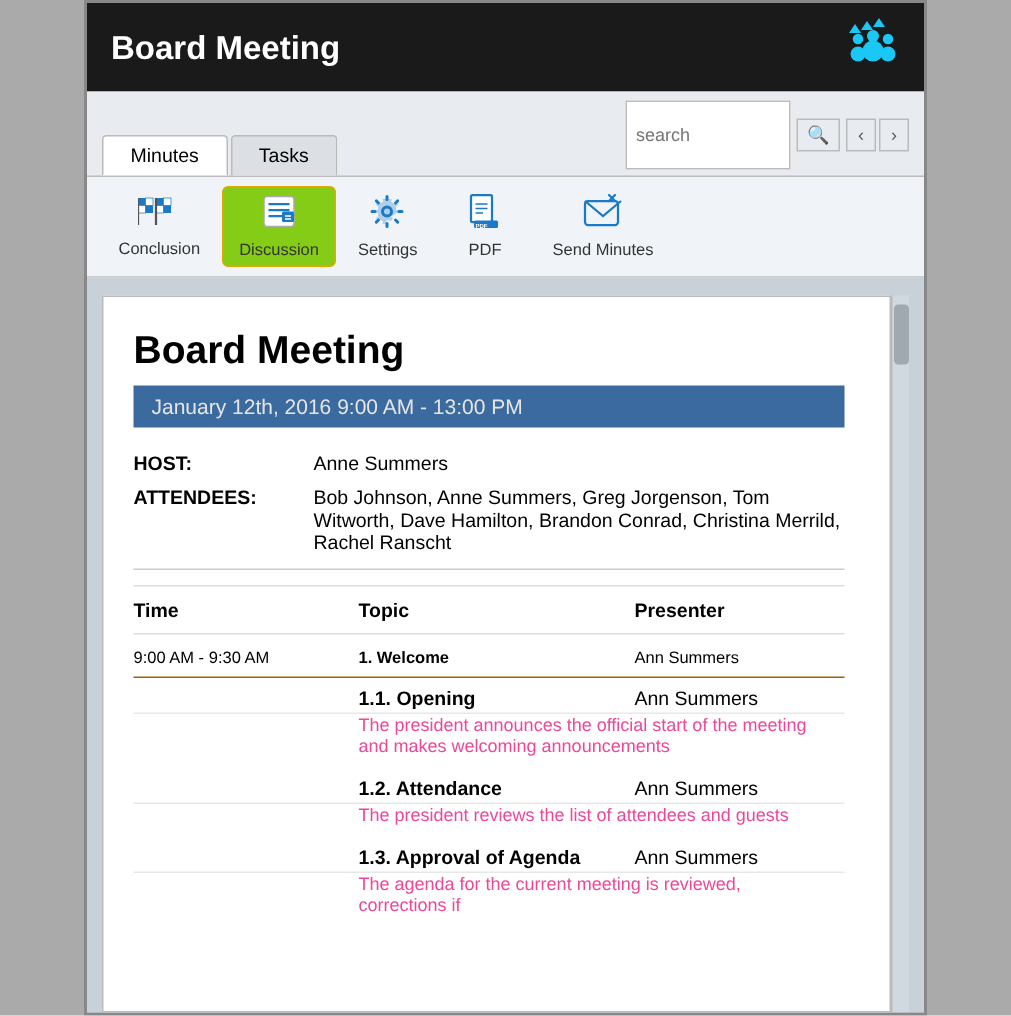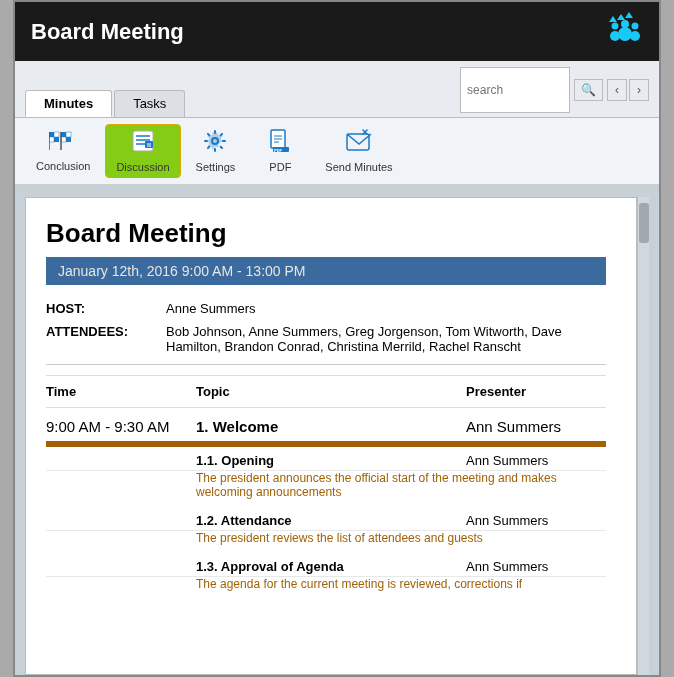--- a/index.html
+++ b/index.html
@@ -5,21 +5,21 @@
     * { box-sizing: border-box; margin: 0; padding: 0; }
     body {
       background: #aaa;
       font-family: Arial, sans-serif;
       display: flex;
       justify-content: center;
       align-items: center;
       min-height: 100vh;
     }
     .app-window {
-      width: 648px;
+      width: 562px;
       height: 677px;
       border: 2px solid #888;
       background: #d0d8e0;
       display: flex;
       flex-direction: column;
       overflow: hidden;
     }
     
     .header {
       background: #1a1a1a;
@@ -55,21 +55,21 @@
       padding: 5px 18px;
       font-size: 13px;
       background: #dce0e5;
       border: 1px solid #bbb;
       border-bottom: none;
       cursor: pointer;
       border-radius: 3px 3px 0 0;
     }
     .tab.active {
       background: #fff;
-      font-weight: bold;
+      font-weight: normal;
       border-bottom: 1px solid #fff;
       z-index: 1;
       text-align: center;
     }
     .search-area {
       display: flex;
       align-items: center;
       gap: 4px;
       padding-bottom: 4px;
     }
@@ -203,34 +203,34 @@
       font-weight: bold;
       font-size: 13px;
       padding: 8px 0 8px 0;
       border-top: 1px solid #ddd;
       border-bottom: 1px solid #ddd;
       margin-bottom: 4px;
     }
     .agenda-row {
       display: grid;
       grid-template-columns: 150px 1fr 140px;
-      font-size: 15px;
+      font-size: 11px;
       padding: 6px 0;
-      border-bottom: 6px solid #a16207;
+      border-bottom: 1px solid #a16207;
     }
     .sub-row {
       display: grid;
       grid-template-columns: 150px 1fr 140px;
       font-size: 13px;
       padding: 6px 0 2px 0;
       border-bottom: 1px solid #e8e8e8;
     }
     .sub-desc {
       font-size: 12px;
-      color: #a16207;
+      color: #ec4899;
       margin-left: 150px;
       padding-bottom: 8px;
       padding-right: 10px;
     }
     .topic-bold {
       font-weight: bold;
     }
   </style>
 </head>
 <body>

